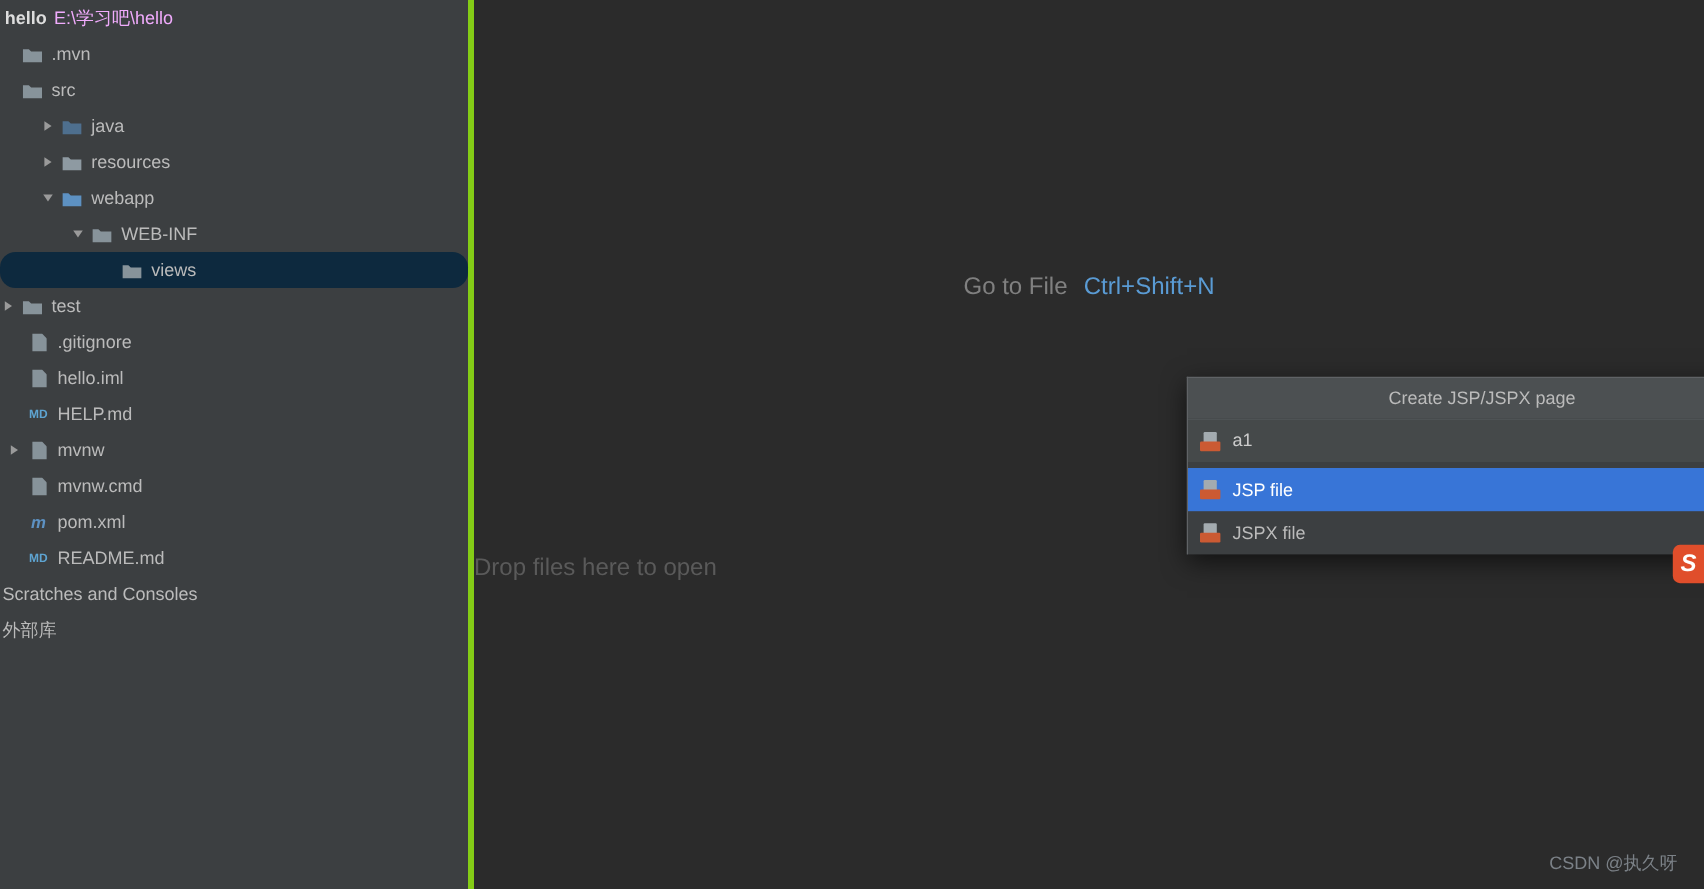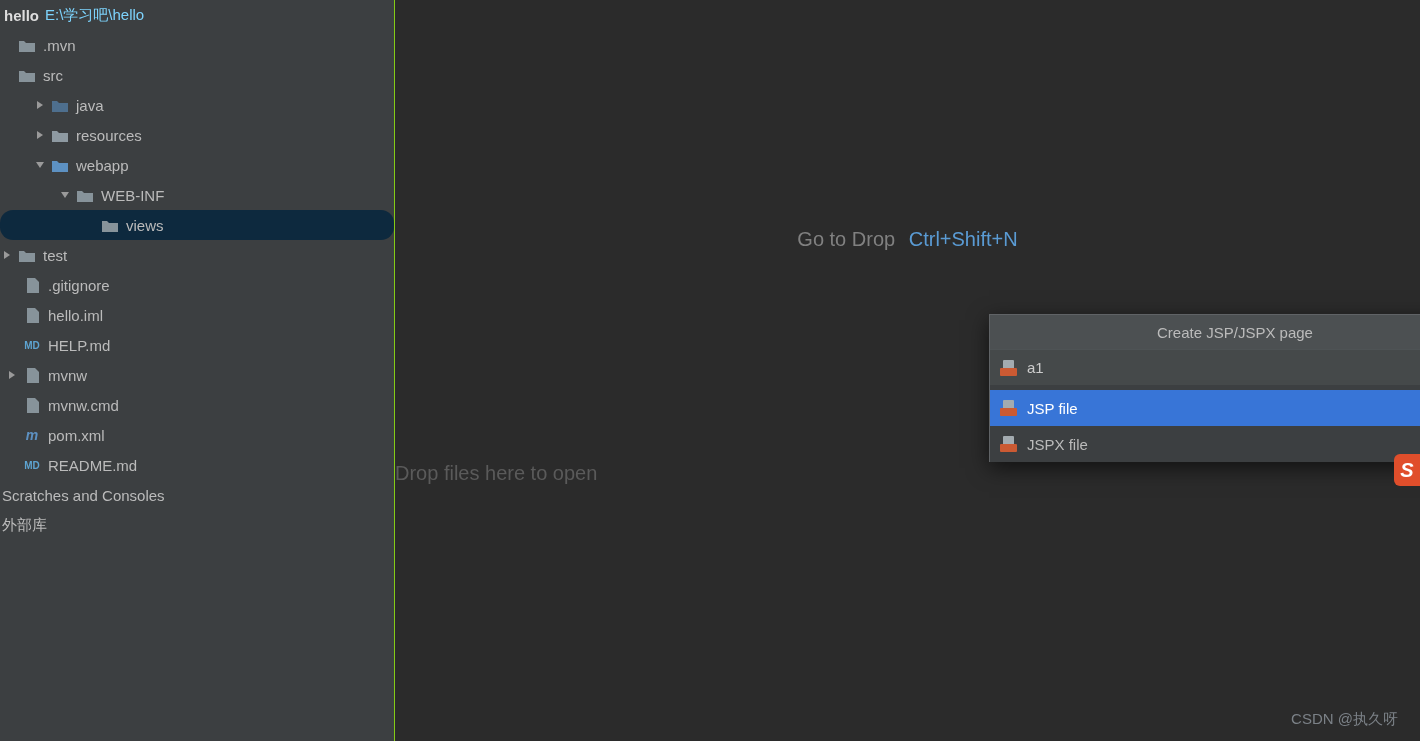--- a/index.html
+++ b/index.html
@@ -10,34 +10,34 @@
       width: 1420px;
       height: 741px;
       overflow: hidden;
       display: flex;
       position: relative;
     }
     .sidebar {
       width: 395px;
       height: 100%;
       background: #3c3f41;
-      border-right: 1px solid #84cc16;
+      border-right: 5px solid #84cc16;
       font-size: 15px;
     }
     .tree-row {
       display: flex;
       align-items: center;
       height: 30px;
       white-space: nowrap;
       cursor: default;
     }
     .tree-row.selected { background: #0d293e; border-radius: 13px; }
     .project-root { padding-left: 4px; }
     .project-root .proj-name { color: #ddd; font-weight: bold; margin-right: 6px; }
-    .project-root .proj-path { color: #7dd3fc; }
+    .project-root .proj-path { color: #f0abfc; }
     .indent0 { padding-left: 5px; }
     .indent1 { padding-left: 0; }
     .indent2 { padding-left: 33px; }
     .indent3 { padding-left: 58px; }
     .indent4 { padding-left: 83px; }
     .arrow {
       width: 14px; height: 14px;
       display: inline-flex; align-items: center; justify-content: center;
       margin-right: 4px; color: #aaa;
       flex-shrink: 0;
@@ -390,21 +390,21 @@
   </div>
   <div class="tree-row" style="padding-left:2px">
     <span class="node-label">外部库</span>
   </div>
 </div>
 
 <div class="main">
 
   <div class="hints">
     <div class="hint-row">
-      <span>Go to Drop</span>
+      <span>Go to File</span>
       <span class="kbd">Ctrl+Shift+N</span>
     </div>
   </div>
 
   <div class="drop-hint">Drop files here to open</div>
 
   <div class="popup">
     <div class="popup-title">Create JSP/JSPX page</div>
     <div class="popup-input-row">
       <span class="jsp-badge">

